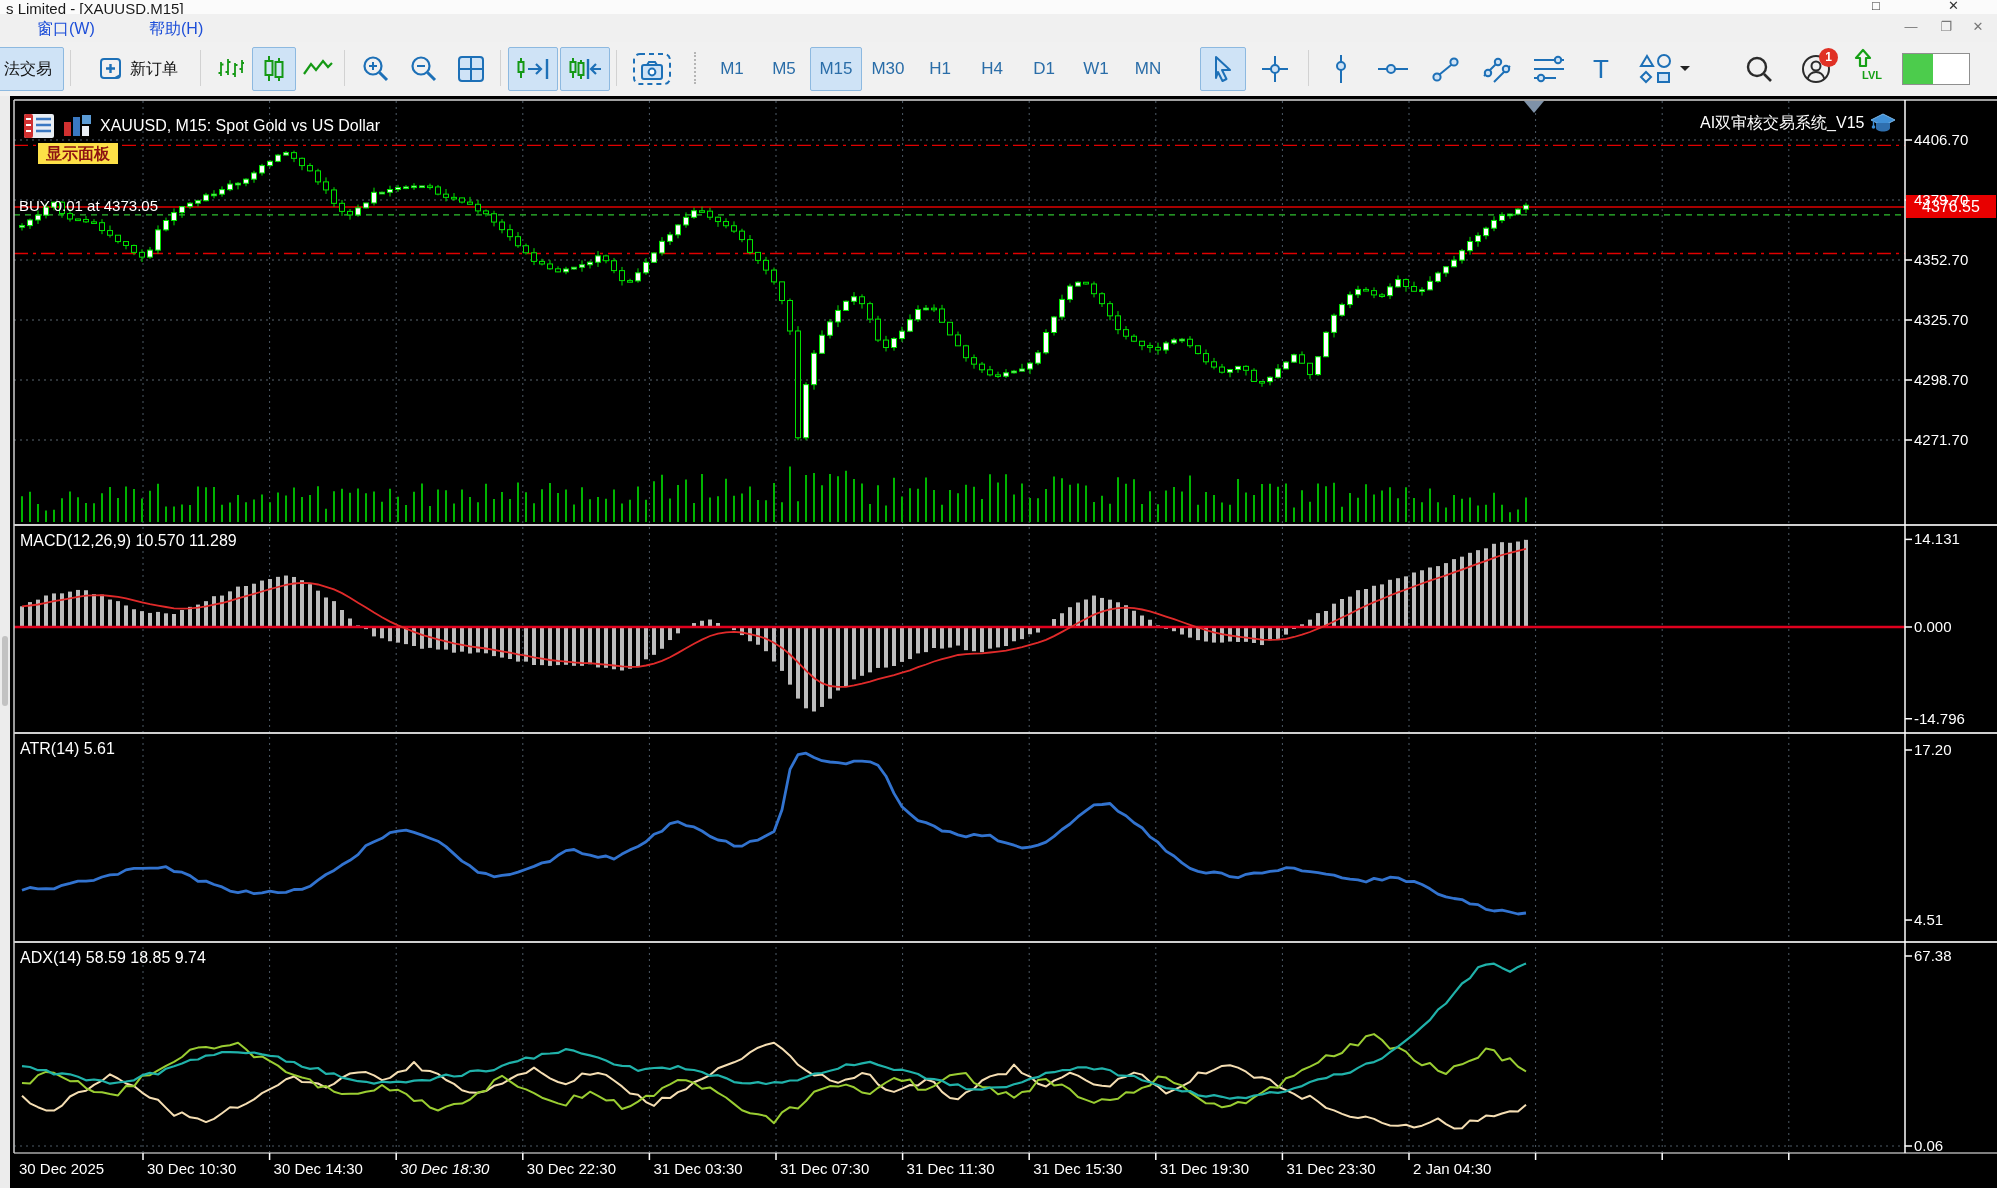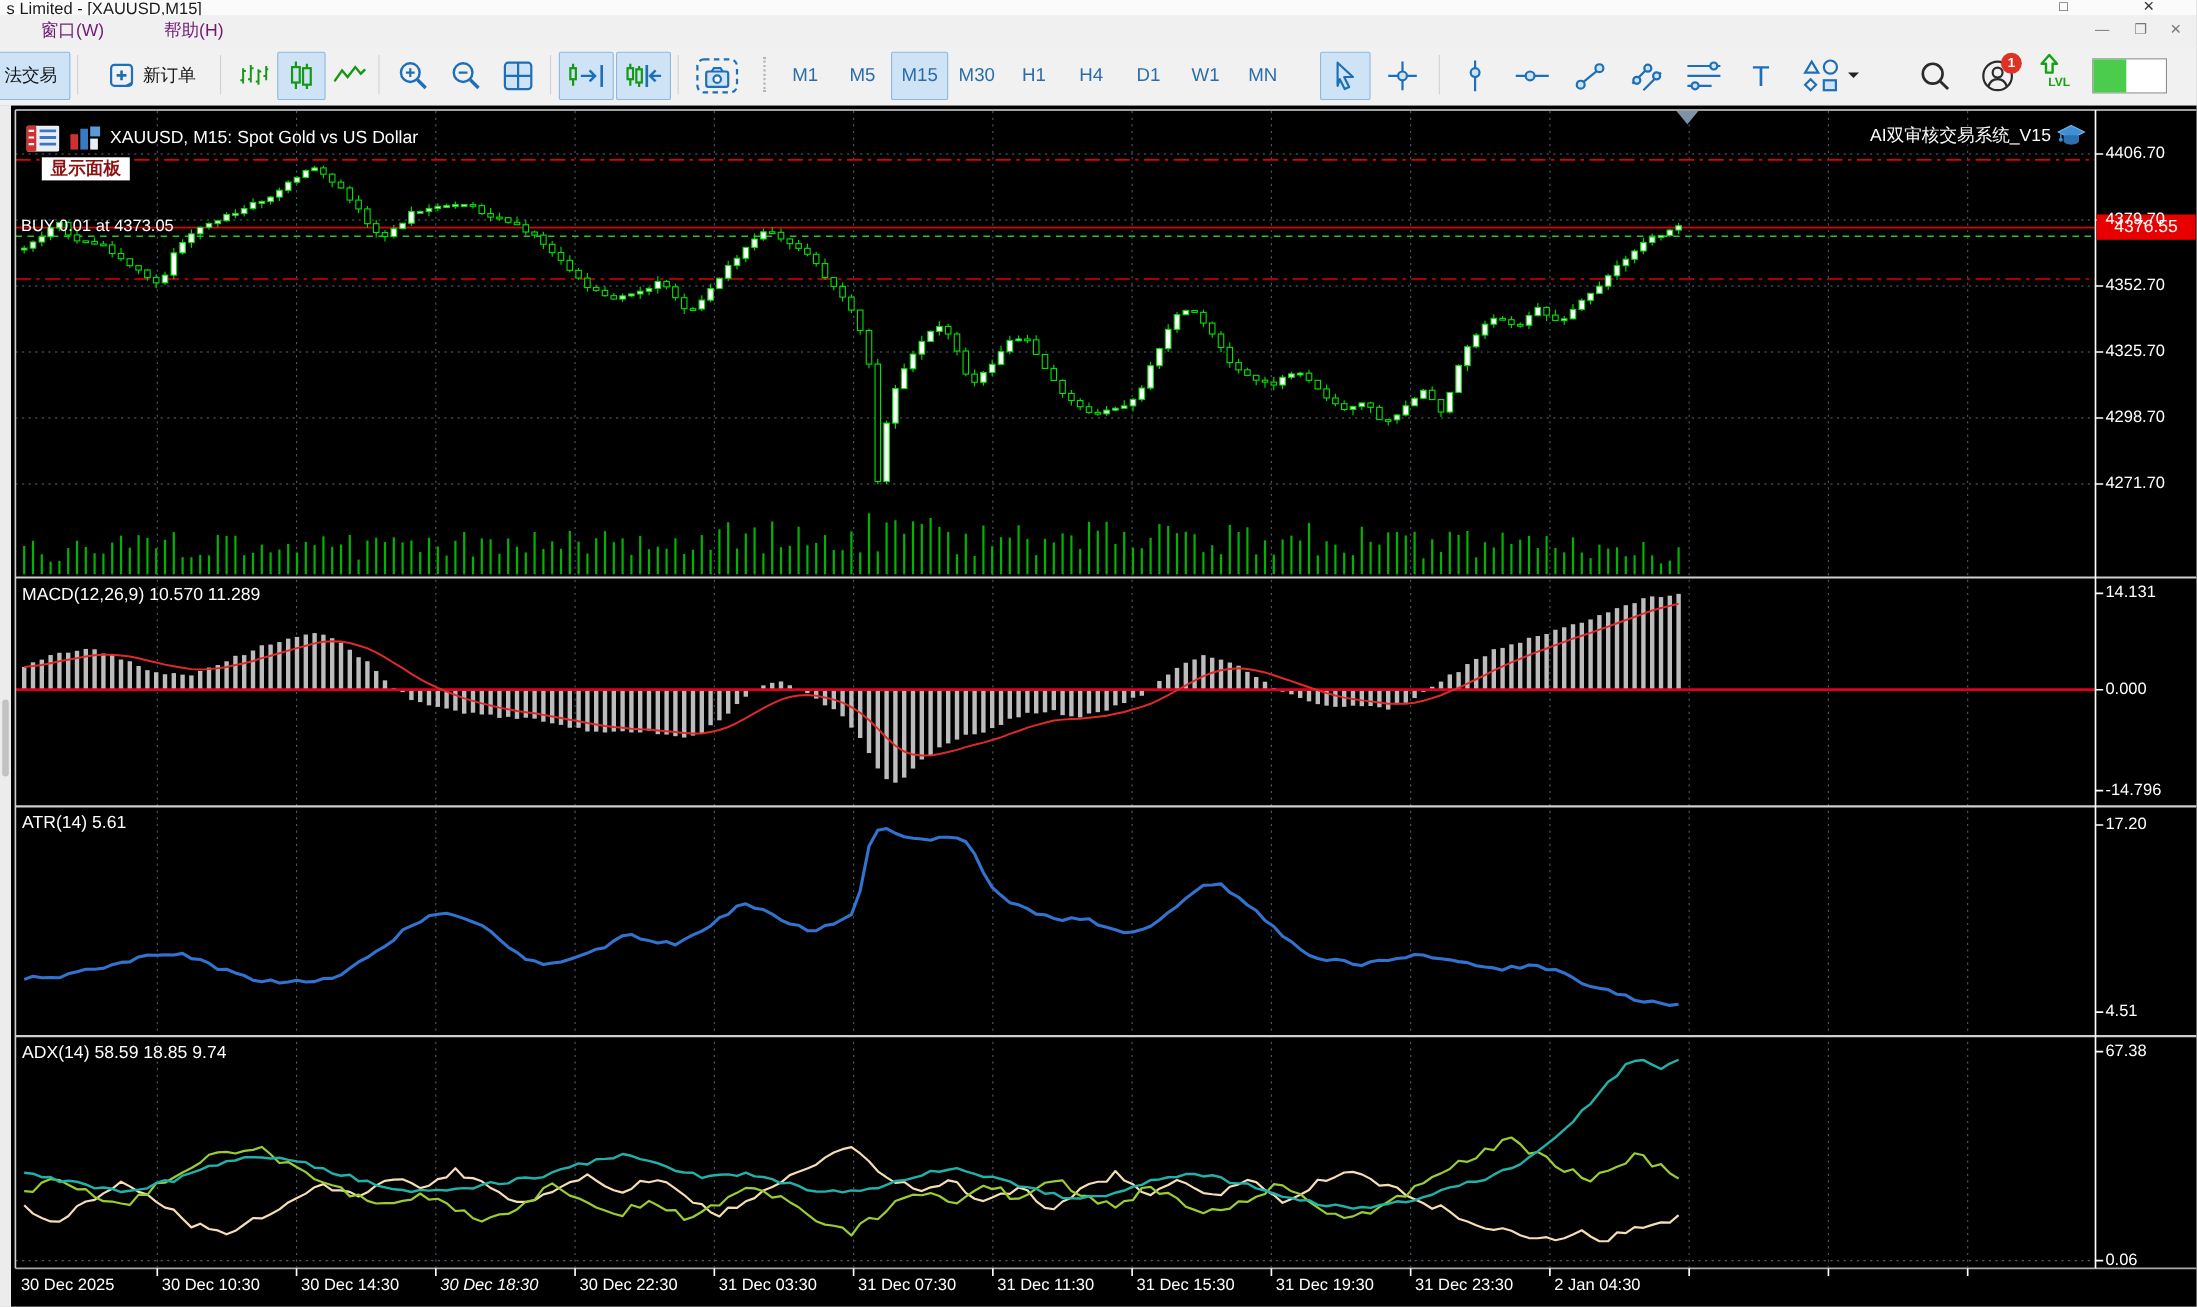--- a/index.html
+++ b/index.html
@@ -4,42 +4,42 @@
 <style>
   html,body{margin:0;padding:0;background:#e8e8e8;}
   body{width:1997px;height:1188px;position:relative;overflow:hidden;
        font-family:"Liberation Sans","DejaVu Sans",sans-serif;-webkit-font-smoothing:antialiased;}
   .abs{position:absolute;}
   
   .titlebar{left:0;top:0;width:1997px;height:14px;background:#fbfbfb;overflow:hidden;}
   .titlebar .ttext{left:6px;top:0px;font-size:15px;color:#1a1a1a;white-space:nowrap;text-align:center;}
   .winglyph{color:#333;font-size:13px;top:-2px;}
   .menubar{left:0;top:14px;width:1997px;height:28px;background:#f0f0f0;border-bottom:1px solid #e2e2e2;}
-  .menuitem{top:4px;height:21px;line-height:21px;font-size:16px;color:#701a75;padding:0 6px;cursor:default;}
+  .menuitem{top:4px;height:21px;line-height:21px;font-size:16px;color:#1d4ed8;padding:0 6px;cursor:default;}
   .mdibtn{top:5px;width:30px;height:18px;text-align:center;line-height:16px;color:#777;font-size:13px;}
   
   .toolbar{left:0;top:42px;width:1997px;height:54px;background:#f1f1f1;border-bottom:1px solid #c9c9c9;}
   .tbtn{top:5px;height:42px;display:flex;align-items:center;justify-content:center;border:1px solid transparent;border-radius:2px;}
   .tbtn.sel{background:#cfe3f6;border-color:#8db9e0;}
   .tsep{top:8px;width:1px;height:36px;background:#d2d2d2;}
   .tgrip{top:10px;width:4px;height:32px;border-left:2px dotted #b5b5b5;}
   .tf{font-size:17px;color:#2a6da8;width:50px;text-align:center;}
   .tlabel{font-size:16px;color:#111;margin-left:6px;white-space:nowrap;}
   .battery{top:11px;width:66px;height:30px;border:1px solid #8f8f8f;background:#fff;}
   .battery>div{height:100%;background:#4ccc4c;}
   .lvltext{font-size:11px;font-weight:bold;color:#15a015;line-height:10px;text-align:center;}
   .badge{position:absolute;right:-7px;top:-6px;background:#e03125;color:#fff;border-radius:50%;
          width:19px;height:19px;font-size:12px;font-weight:bold;line-height:19px;text-align:center;}
   
   .leftstrip{left:0;top:96px;width:10px;height:1092px;background:#ececec;border-right:1px solid #d8d8d8;}
   .lthumb{left:2px;top:540px;width:6px;height:70px;background:#c2c2c2;border-radius:3px;}
   .chartroot{left:10px;top:96px;width:1987px;height:1092px;background:#000;}
   .ctext{color:#fff;font-size:16px;white-space:nowrap;}
   .scaletext{color:#fff;font-size:15px;white-space:nowrap;}
-  .redbadge{background:#ffffff;color:#8d1212;font-weight:bold;font-size:16px;line-height:21px;padding:0 8px;}
+  .redbadge{background:#fde047;color:#8d1212;font-weight:bold;font-size:16px;line-height:21px;padding:0 8px;}
   .pricetag{background:#e80000;color:#fff;font-size:16px;line-height:23px;padding:0 5px;width:80px;text-align:left;}
   svg{display:block;}
 </style>
 </head>
 <body>
 
 <div class="abs titlebar">
   <span class="abs ttext">s Limited - [XAUUSD,M15]</span>
   <span class="abs winglyph" style="left:1872px;">□</span>
   <span class="abs winglyph" style="left:1948px;">✕</span>

